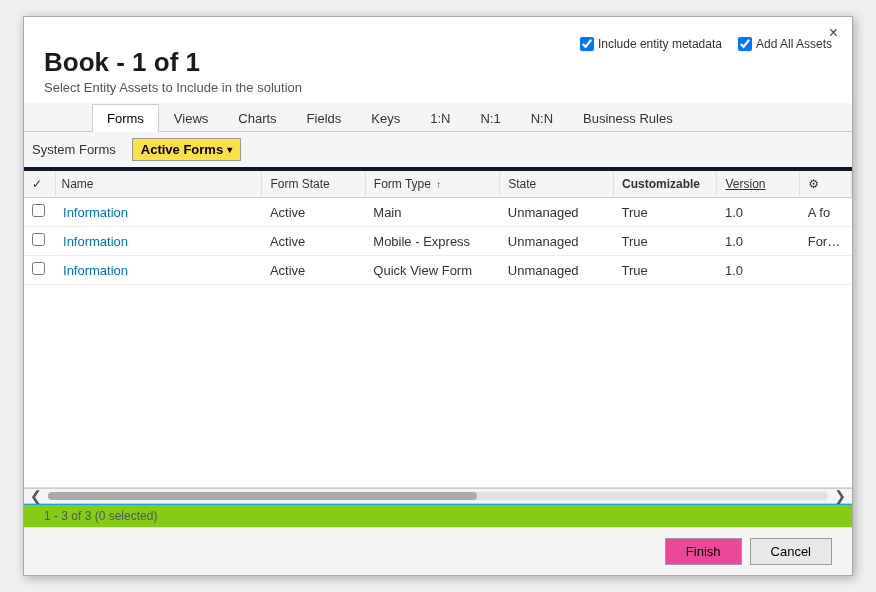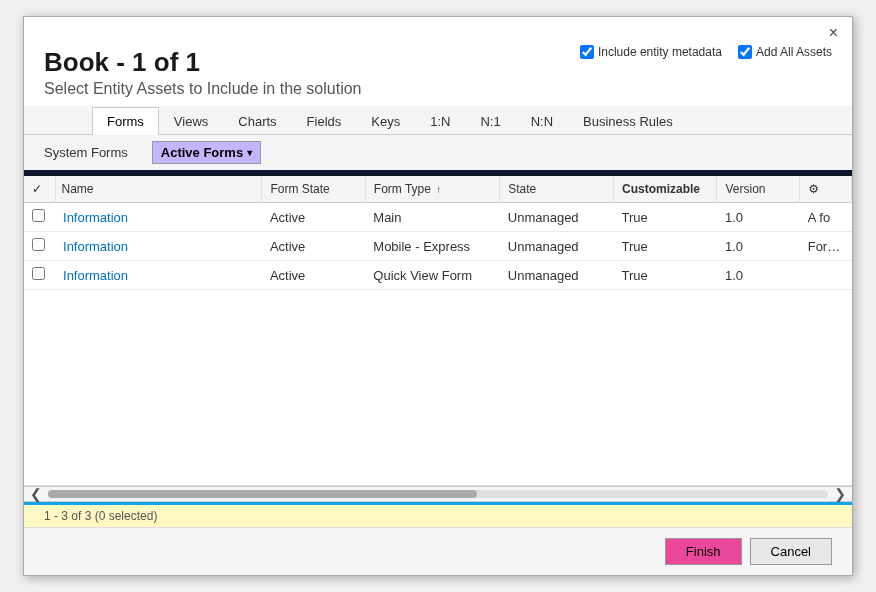--- a/index.html
+++ b/index.html
@@ -41,27 +41,27 @@
     .dialog-header {
       padding: 4px 20px 8px 20px;
     }
     .dialog-title {
       font-size: 26px;
       font-weight: 700;
       color: #1a1a1a;
       line-height: 1.2;
     }
     .dialog-subtitle {
-      font-size: 16px;
+      font-size: 13px;
       color: #555;
       margin-top: 2px;
     }
     .header-options {
       position: absolute;
-      top: 28px;
+      top: 20px;
       right: 20px;
       display: flex;
       align-items: flex-start;
       gap: 16px;
       font-size: 12px;
     }
     .checkbox-label {
       display: flex;
       align-items: center;
       gap: 4px;
@@ -91,33 +91,33 @@
     .tab.active {
       background: #fff;
       border-color: #ccc;
       color: #000;
       font-weight: normal;
       margin-left: 48px;
     }
     .subheader {
       display: flex;
       align-items: center;
-      padding: 6px 20px;
-      background: #f5f5f5;
-      border-bottom: 6px solid #0f172a;
-      gap: 24px;
+      padding: 6px 8px;
+      background: #f5f5f5;
+      border-bottom: 4px solid #0f172a;
+      gap: 16px;
     }
     .system-forms-label {
       font-size: 13px;
       color: #333;
     }
     .dropdown-btn {
       padding: 3px 8px;
       border: 1px solid #999;
-      background: #c4b5fd;
+      background: #fde047;
       cursor: pointer;
       font-size: 13px;
       display: flex;
       align-items: center;
       gap: 4px;
       font-weight: 600;
     }
     .chevron-down {
       font-size: 10px;
     }
@@ -144,21 +144,21 @@
       color: #333;
       border-right: 1px solid #e0e0e0;
       white-space: nowrap;
     }
     thead th:first-child { width: 30px; }
     thead th:nth-child(2) { width: 200px; padding-left: 6px; }
     thead th:nth-child(3) { width: 100px; }
     thead th:nth-child(4) { width: 130px; }
     thead th:nth-child(5) { width: 110px; }
     thead th:nth-child(6) { width: 100px; font-weight: bold; }
-    thead th:nth-child(7) { width: 80px; }
+    thead th:nth-child(7) { width: 80px; text-decoration: underline; }
     thead th:nth-child(8) { width: 50px; }
     tbody tr {
       border-bottom: 1px solid #ececec;
     }
     tbody td {
       padding: 6px 8px;
       font-size: 13px;
       color: #333;
       white-space: nowrap;
       overflow: hidden;
@@ -201,22 +201,22 @@
       top: 0;
       width: 55%;
       height: 100%;
       background: #aaa;
       border-radius: 4px;
     }
     .status-bar {
       padding: 4px 20px;
       font-size: 12px;
       color: #555;
-      background: #fef9c3;
-      border-top: 3px solid #0ea5e9;
+      background: #84cc16;
+      border-top: 1px solid #0ea5e9;
     }
     .footer {
       display: flex;
       justify-content: flex-end;
       padding: 10px 20px;
       gap: 8px;
       background: #f5f5f5;
       border-top: 1px solid #ddd;
     }
     .footer-btn {

